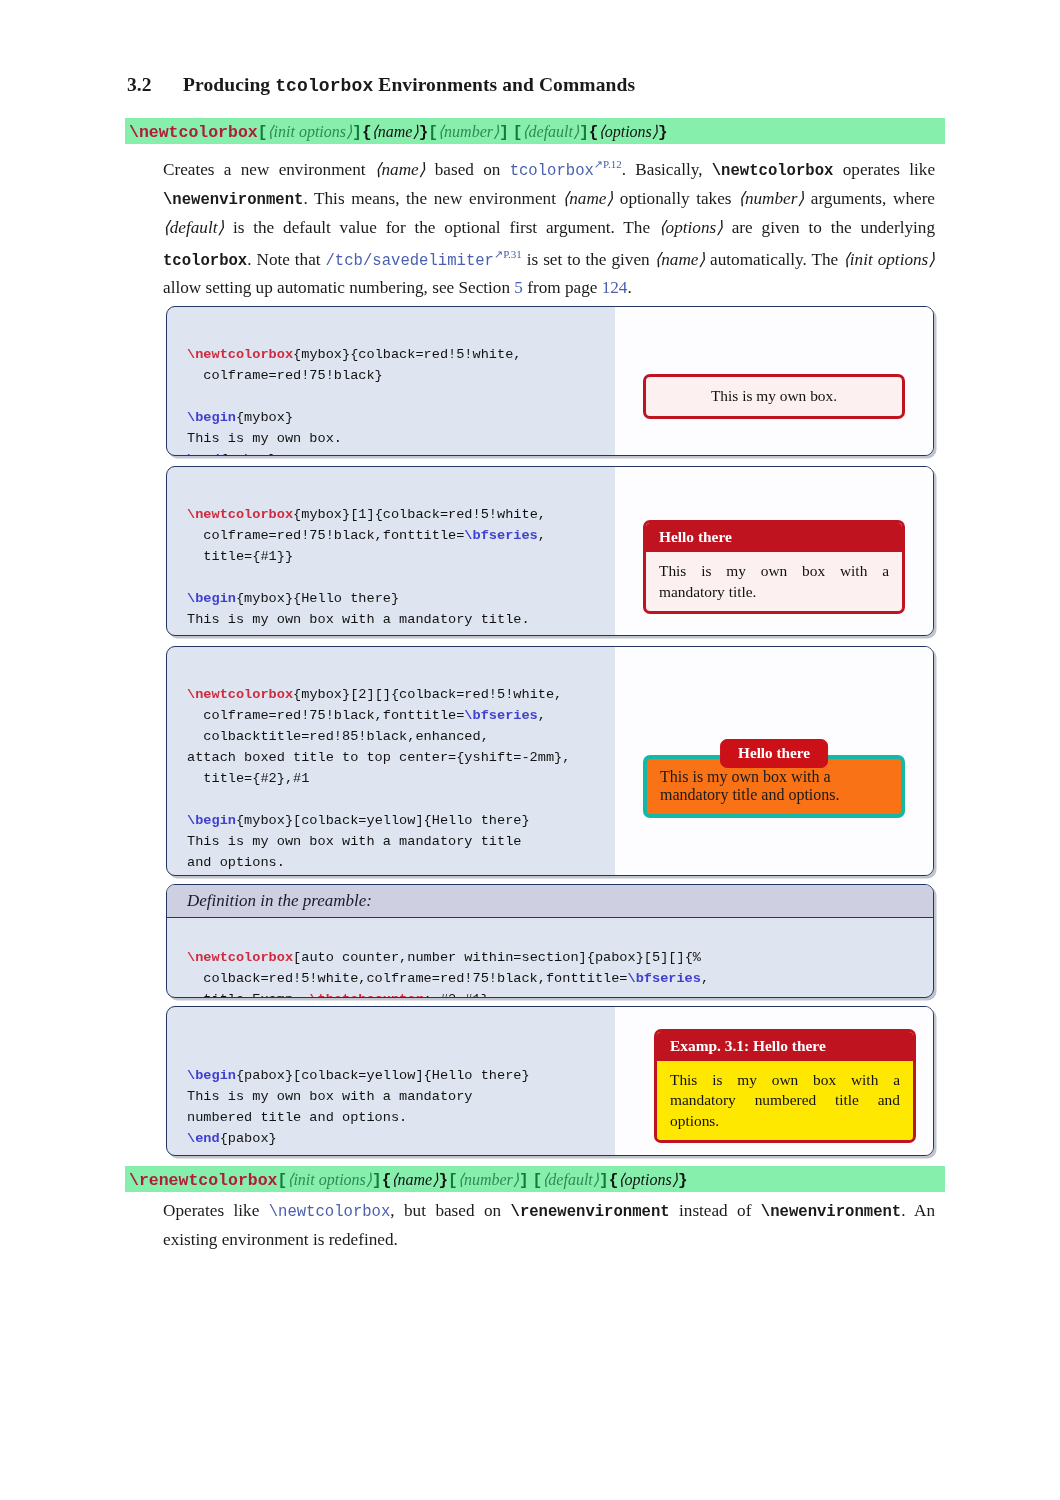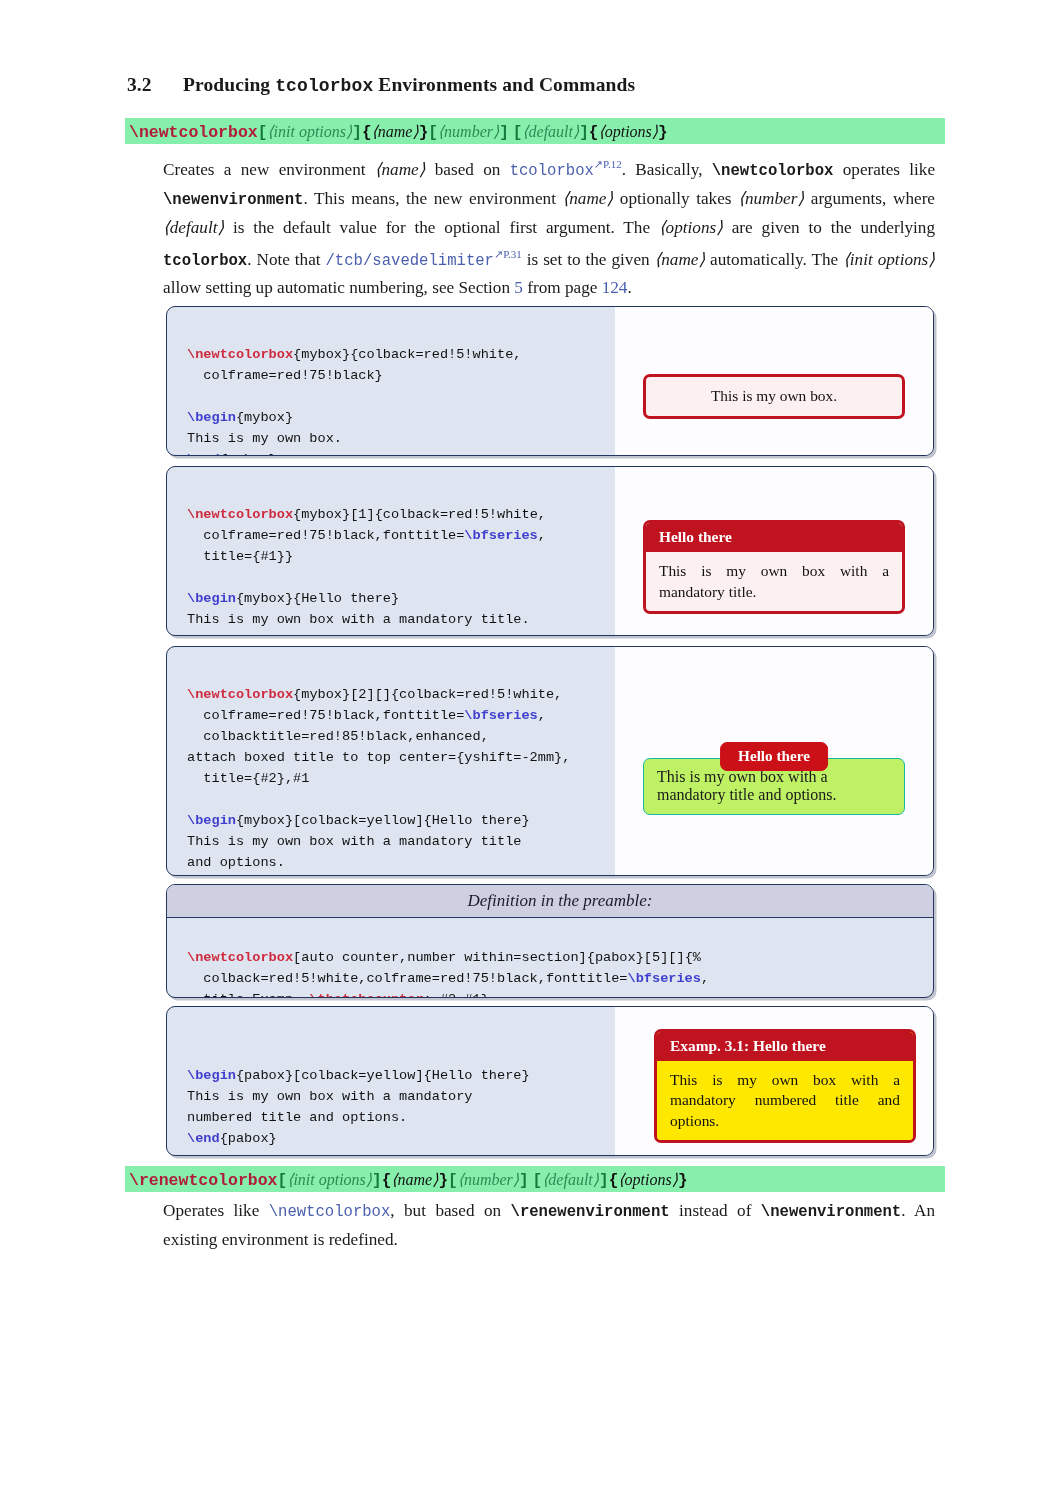--- a/index.html
+++ b/index.html
@@ -74,21 +74,21 @@
     padding:10px 14px; box-sizing:border-box;
   }
   .k-red  { color:#cf2b3f; font-weight:bold; }
   .k-blue { color:#4040cf; font-weight:bold; }
 
   
   .exbox.full .code { width:auto; flex:1 1 auto; padding:10px 12px 14px 20px; }
   .preamble-title {
     background:#cfcfe2; border-bottom:1.4px solid #22365f;
     padding:6px 0 6px 20px;
-    font-style:italic; font-size:17px; color:#1a1a2e;text-align:center;
+    font-style:italic; font-size:17px; color:#1a1a2e;
   }
 
   
   .tbox {
     border:3px solid #bf1420; border-radius:7px;
     background:#fdf0f1; box-sizing:border-box;
   }
   .tbox .tbody {
     padding:9px 13px; font-size:15.4px; line-height:20.5px;
     text-align:justify; color:#111;
@@ -96,22 +96,22 @@
   .tbox .ttitle {
     background:#bf1420; color:#fff; font-weight:bold;
     font-size:15.4px; padding:5px 13px 6px;
     border-radius:3px 3px 0 0;
   }
   .tbox.titled { padding:0; overflow:hidden; }
 
   
   .tbox-attach { position:relative; }
   .tbox-attach .frame {
-    border:1px solid #14b8a6; border-radius:7px;
-    background:#bef264; box-sizing:border-box;
+    border:4px solid #14b8a6; border-radius:7px;
+    background:#f97316; box-sizing:border-box;
     margin-top:16px;
   }
   .tbox-attach .frame .tbody { padding:9px 13px 10px; }
   .tbox-attach .badge {
     position:absolute; left:50%; top:0; transform:translateX(-50%);
     background:#cc1018; color:#fff; font-weight:bold; font-size:15.2px;
     padding:4px 17px 5px; border-radius:7px;
     border:1.5px solid #cc1018;
     white-space:nowrap; z-index:3;
   }

